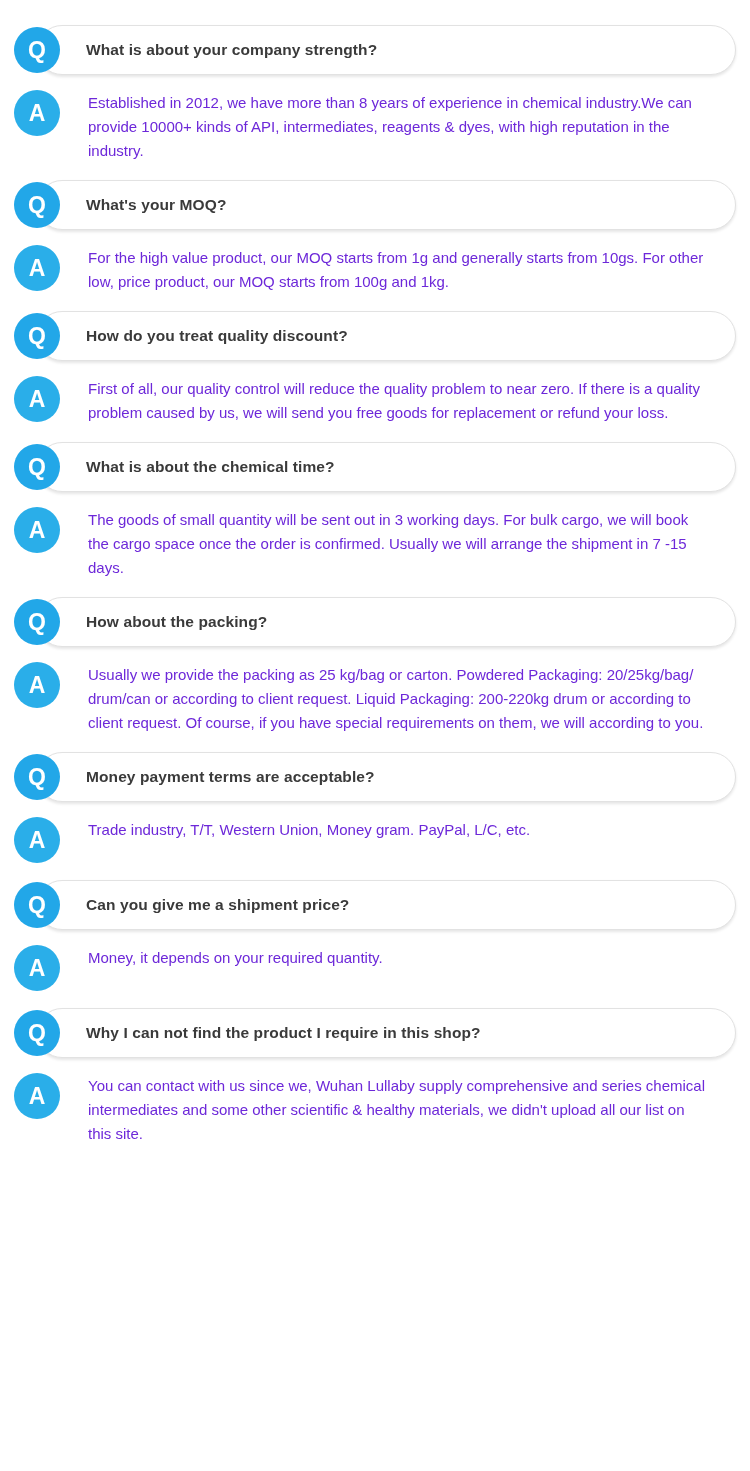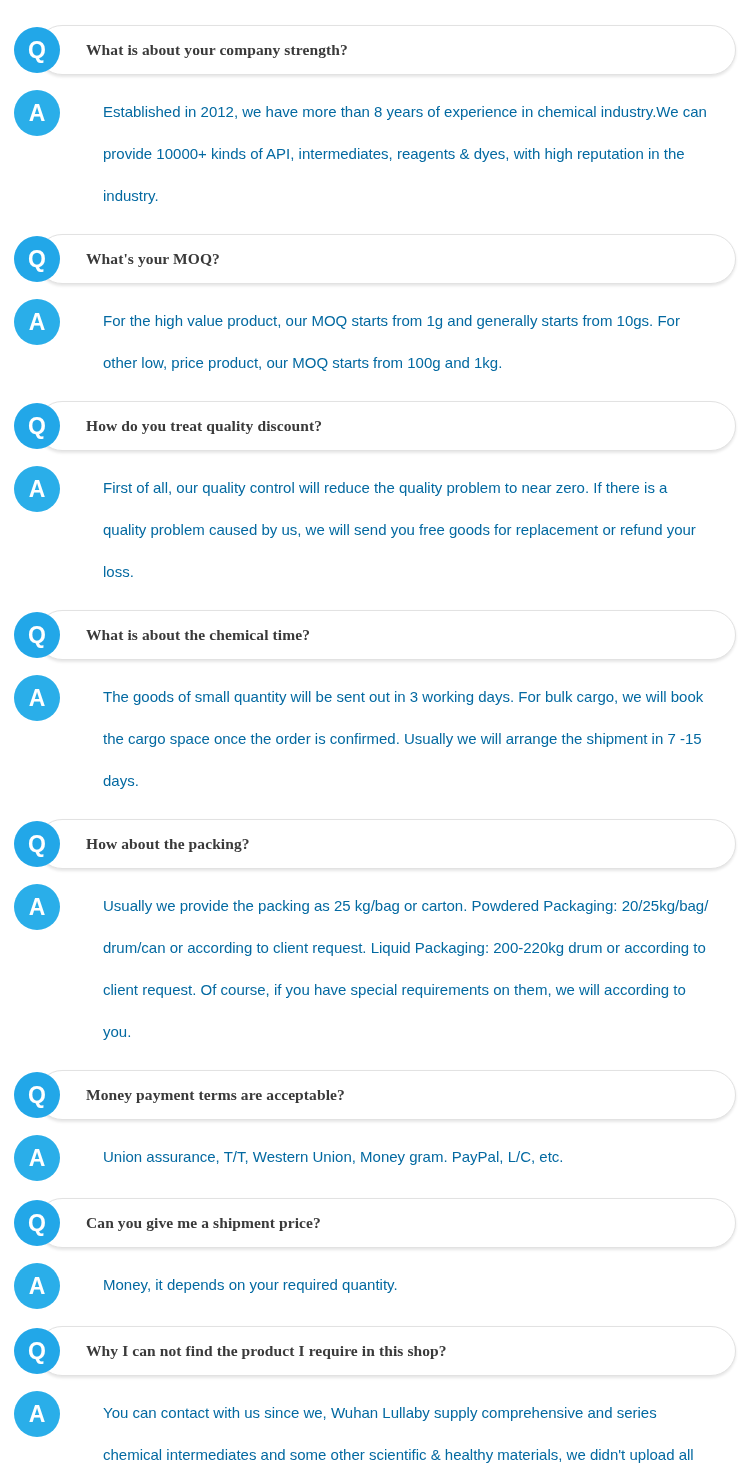--- a/index.html
+++ b/index.html
@@ -63,39 +63,38 @@
     padding-left: 48px;
     padding-right: 24px;
     z-index: 1;
   }
   .q-text {
     font-size: 15.5px;
     font-weight: bold;
     color: #3a3a3a;
     line-height: 1.2;
     letter-spacing: 0.1px;
-    font-family: Liberation Serif, serif;
   }
   
   .a-row {
     position: relative;
     display: flex;
     align-items: flex-start;
     margin-bottom: 14px;
     padding-top: 6px;
   }
   .a-row .badge {
     margin-top: 2px;
   }
   .a-text {
     flex: 1 1 auto;
-    margin-left: 43px;
+    margin-left: 28px;
     font-size: 15px;
-    color: #0369a1;
-    line-height: 42px;
+    color: #6d28d9;
+    line-height: 24px;
     padding-right: 26px;
     padding-top: 3px;
   }
 </style>
 </head>
 <body>
 
 <div id="page">
   <div class="faq-list">
 
@@ -166,21 +165,21 @@
 
     <div class="faq-item">
       <div class="q-row">
         <div class="badge">Q</div>
         <div class="q-bubble">
           <span class="q-text">Money payment terms are acceptable?</span>
         </div>
       </div>
       <div class="a-row">
         <div class="badge a">A</div>
-        <div class="a-text">Union assurance, T/T, Western Union, Money gram. PayPal, L/C, etc.</div>
+        <div class="a-text">Trade industry, T/T, Western Union, Money gram. PayPal, L/C, etc.</div>
       </div>
     </div>
 
     <div class="faq-item">
       <div class="q-row">
         <div class="badge">Q</div>
         <div class="q-bubble">
           <span class="q-text">Can you give me a shipment price?</span>
         </div>
       </div>

